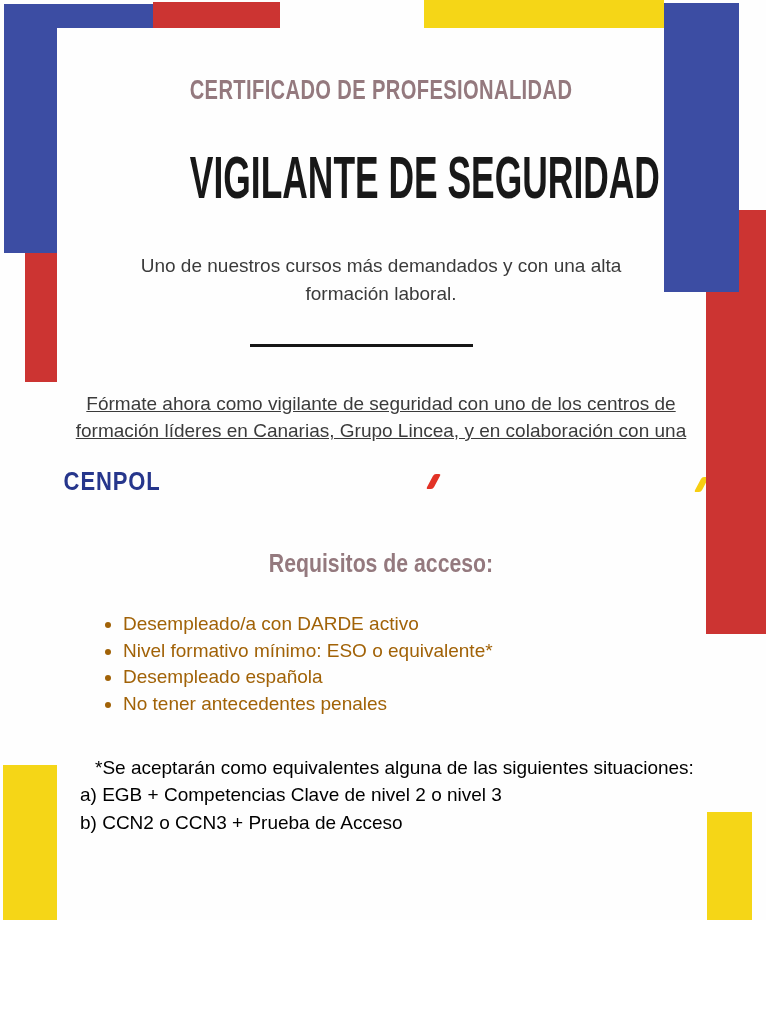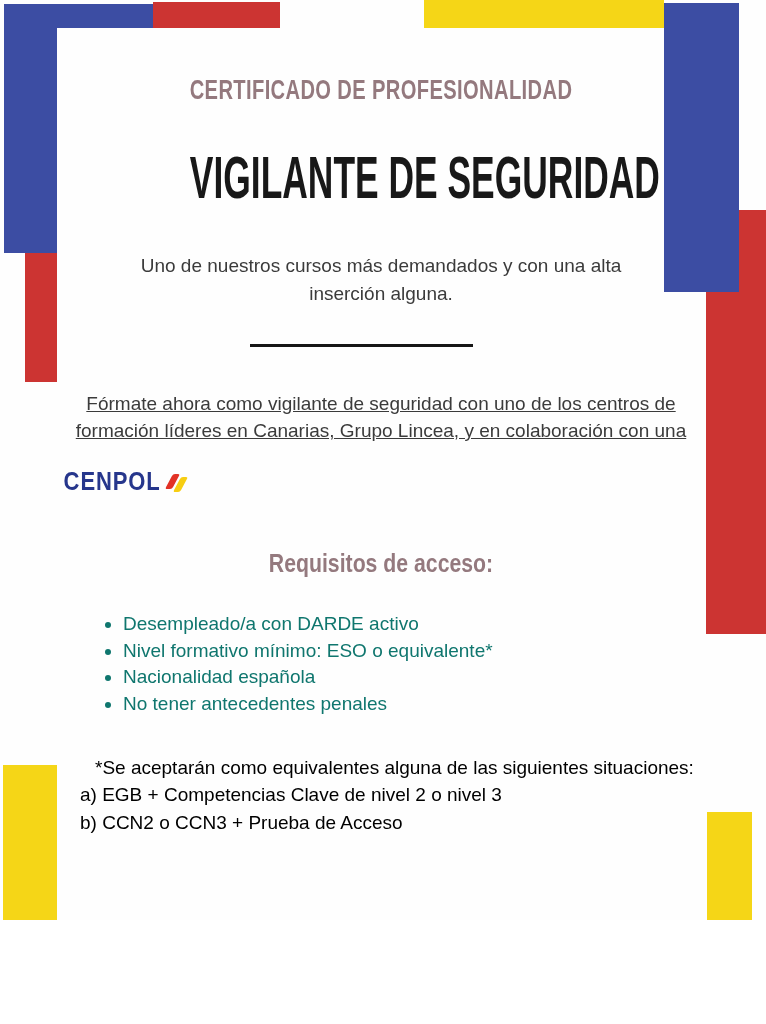--- a/index.html
+++ b/index.html
@@ -29,30 +29,30 @@
   
   .txt{position:absolute;left:57px;width:648px;text-align:center;color:#3b3b3b;}
   .kicker{top:74px;font-size:28px;font-weight:700;color:#94797e;white-space:nowrap;
           transform:scaleX(0.72);transform-origin:50% 50%;letter-spacing:0.5px;}
   .title{top:148px;font-size:60px;line-height:60px;font-weight:700;color:#181818;
          white-space:nowrap;transform:scaleX(0.59);transform-origin:50% 50%;}
   .lead{top:252px;font-size:19px;line-height:28px;}
   .divider{position:absolute;left:250px;top:344px;width:223px;height:3px;background:#161616;}
   .intro{top:390px;font-size:19px;line-height:27px;text-decoration:underline;}
   .logo-row{position:absolute;left:57px;top:468px;width:648px;display:flex;
-            justify-content:flex-start;align-items:flex-start;}
+            justify-content:space-between;align-items:flex-start;}
   .logo-text{font-size:25px;line-height:26px;font-weight:800;color:#26368c;
              letter-spacing:1px;transform:scaleX(0.88);transform-origin:50% 50%;}
   .logo-slash{width:7px;height:15px;border-radius:2px;}
   .slash-red{background:#e23226;transform:skewX(-28deg);margin:6px 0 0 2px;}
   .slash-yellow{background:#f7ce12;transform:skewX(-28deg);margin:9px 0 0 1px;}
   .req-heading{top:549px;font-size:25px;font-weight:700;color:#94797e;
                transform:scaleX(0.85);transform-origin:50% 50%;white-space:nowrap;}
   .bullets{position:absolute;left:106px;top:611px;margin:0;padding:0 0 0 17px;
-           text-align:left;color:#0f766e;}
+           text-align:left;color:#a16207;}
   .bullets li{font-size:19px;line-height:26.5px;list-style:disc;}
   .footnote{position:absolute;left:80px;top:754px;width:640px;text-align:left;
             color:#000000;font-size:19px;line-height:27.3px;}
   .footnote .fn-intro{padding-left:15px;}
 </style>
 </head>
 <body>
 
 <div class="canvas">
 
@@ -68,42 +68,42 @@
   <div class="shape blue blue-bottom"></div>
   <div class="shape yellow yellow-br-h"></div>
   <div class="shape yellow yellow-br-v"></div>
 
   <div class="txt kicker">CERTIFICADO DE PROFESIONALIDAD</div>
 
   <div class="txt title">VIGILANTE DE SEGURIDAD</div>
 
   <div class="txt lead">
     <div>Uno de nuestros cursos más demandados y con una alta</div>
-    <div>inserción alguna.</div>
+    <div>formación laboral.</div>
   </div>
 
   <div class="divider"></div>
 
   <div class="txt intro">
     <div>Fórmate ahora como vigilante de seguridad con uno de los centros de</div>
     <div>formación líderes en Canarias, Grupo Lincea, y en colaboración con una</div>
   </div>
 
   <div class="logo-row">
     <span class="logo-text">CENPOL</span>
     <span class="logo-slash slash-red"></span>
     <span class="logo-slash slash-yellow"></span>
   </div>
 
   <div class="txt req-heading">Requisitos de acceso:</div>
 
   <ul class="bullets">
     <li>Desempleado/a con DARDE activo</li>
     <li>Nivel formativo mínimo: ESO o equivalente*</li>
-    <li>Nacionalidad española</li>
+    <li>Desempleado española</li>
     <li>No tener antecedentes penales</li>
   </ul>
 
   <div class="footnote">
     <div class="fn-intro">*Se aceptarán como equivalentes alguna de las siguientes situaciones:</div>
     <div>a) EGB + Competencias Clave de nivel 2 o nivel 3</div>
     <div>b) CCN2 o CCN3 + Prueba de Acceso</div>
   </div>
 
 </div>

